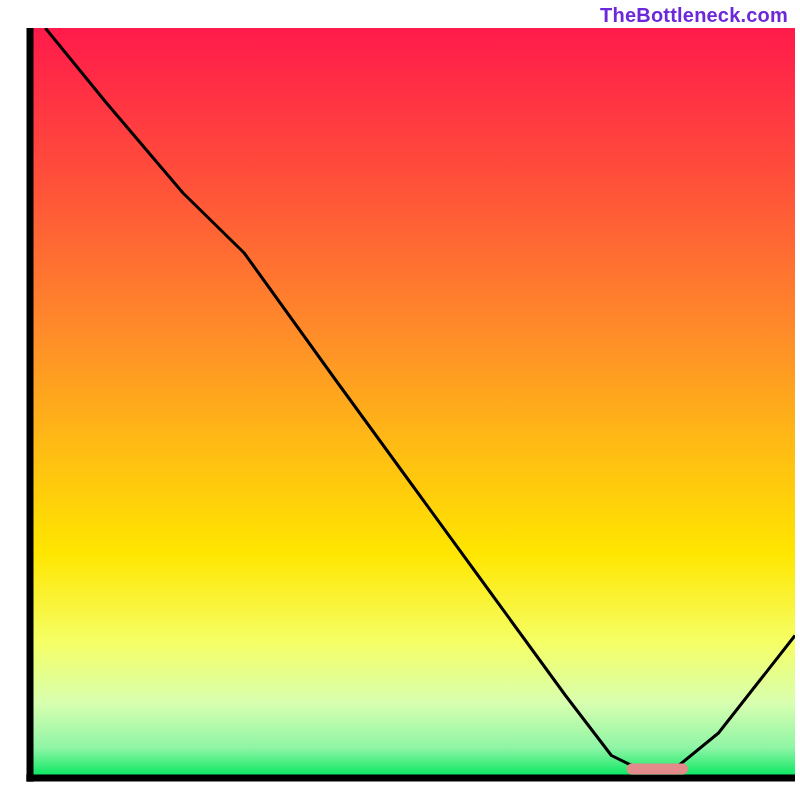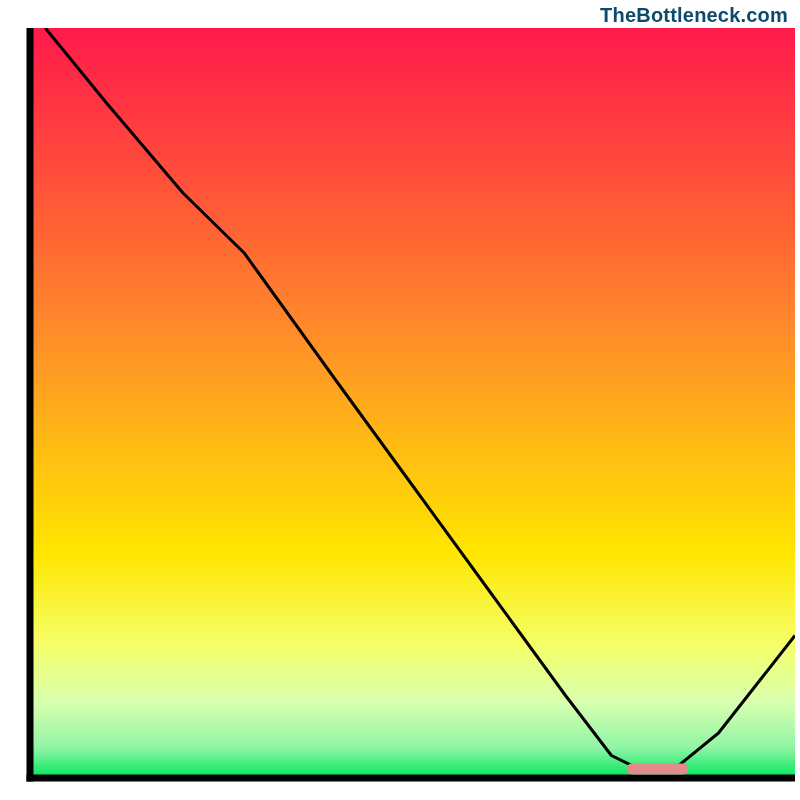--- a/index.html
+++ b/index.html
@@ -14,21 +14,21 @@
     position: relative;
     width: 800px;
     height: 800px;
   }
   .attribution {
     position: absolute;
     top: 4px;
     right: 12px;
     font-size: 20px;
     font-weight: 600;
-    color: #0c4a6e;
+    color: #6d28d9;
     letter-spacing: 0.2px;
   }
   svg.plot {
     position: absolute;
     inset: 0;
     width: 800px;
     height: 800px;
   }
 </style>
 </head>

